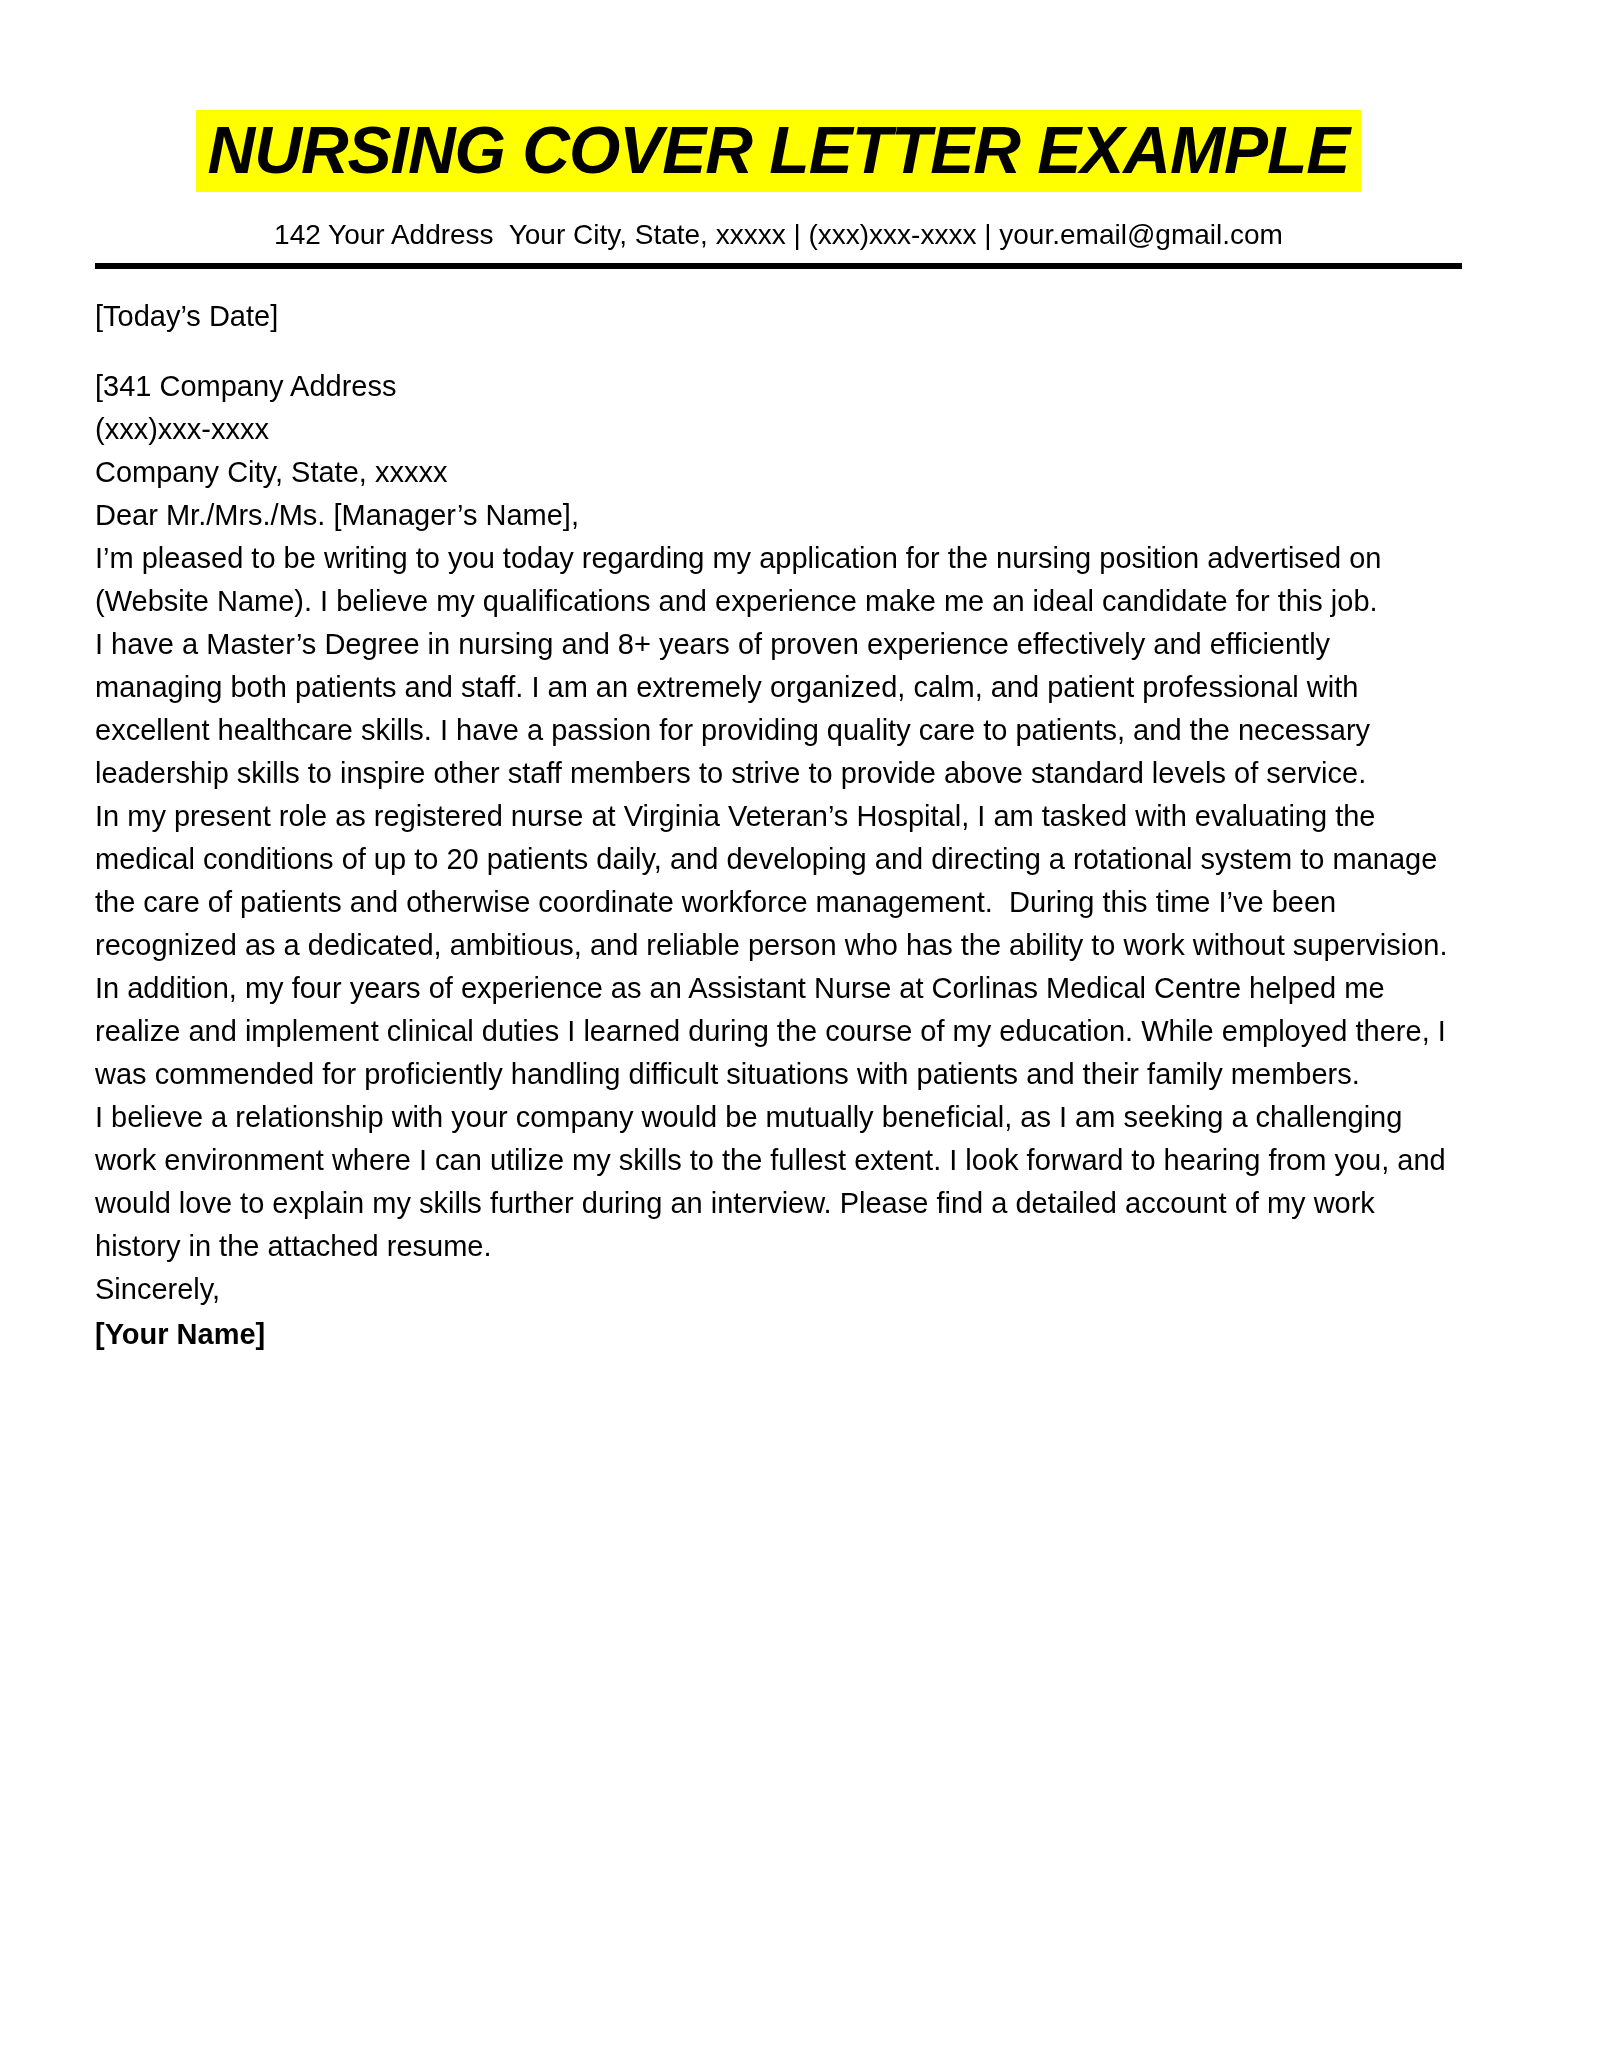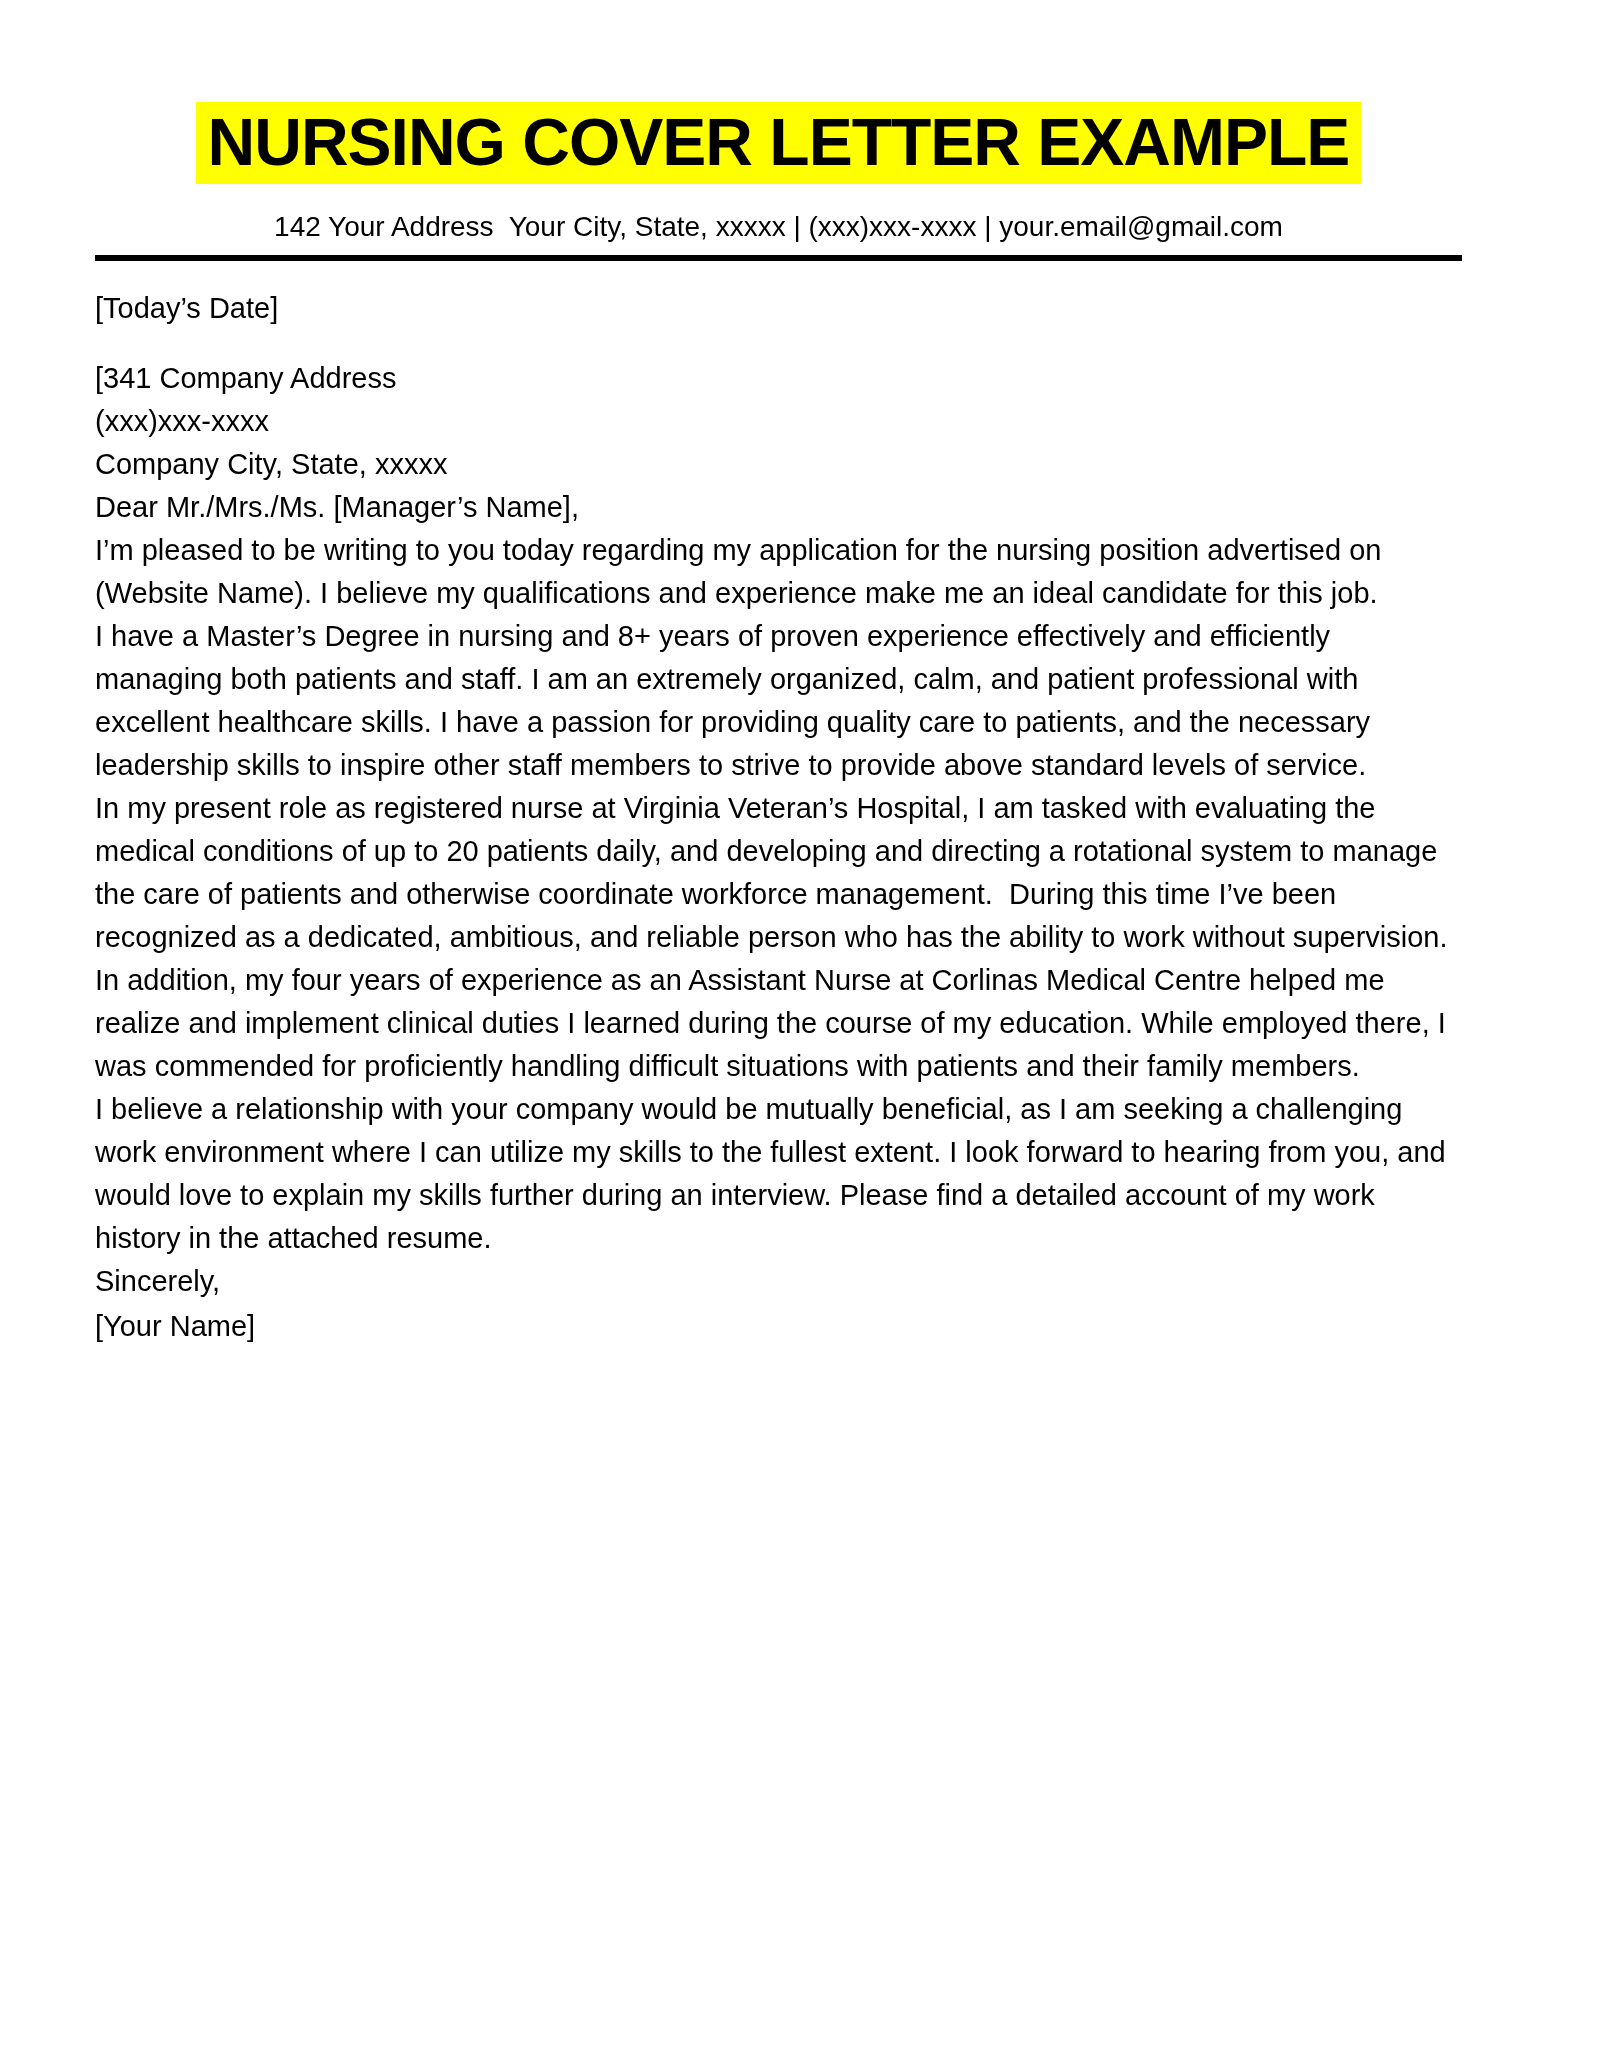--- a/index.html
+++ b/index.html
@@ -10,26 +10,27 @@
     height: 2071px;
     margin: 0 auto;
     background: #ffffff;
     color: #000000;
     font-family: "Liberation Sans", "DejaVu Sans", sans-serif;
     padding: 102px 138px 0 95px;
     overflow: hidden;
   }
   .doc-header { text-align: center; }
   .title {
-    margin: 0;
+    margin: 8px;
     font-size: 66px;
     font-weight: bold;
     line-height: 1;
     letter-spacing: -1px;
     white-space: nowrap;
+    font-style: italic;
   }
   .title .highlight {
     display: inline-block;
     background: #ffff00;
     padding: 7px 12px 9px 12px;
   }
   .contact-line {
     margin-top: 26px;
     font-size: 28px;
     line-height: 33px;
@@ -46,21 +47,21 @@
     font-size: 29px;
     line-height: 43px;
     text-align: left;
   }
   .letter-body p { margin: 0; white-space: pre-wrap; }
   .company-block { margin-top: 27px; }
   .mt-sal { margin-top: 29px; }
   .mt-p1 { margin-top: 50px; }
   .mt-p  { margin-top: 55px; }
   .mt-close { margin-top: 58px; }
-  .signature { font-weight: normal; margin-top: 2px !important; }
+  .signature { font-weight: bold; margin-top: 2px !important; }
 </style>
 </head>
 <body>
 
 <div class="page">
 
   <header class="doc-header">
     <h1 class="title"><span class="highlight">NURSING COVER LETTER EXAMPLE</span></h1>
 
     <div class="contact-line">142 Your Address  Your City, State, xxxxx | (xxx)xxx-xxxx | your.email@gmail.com</div>

